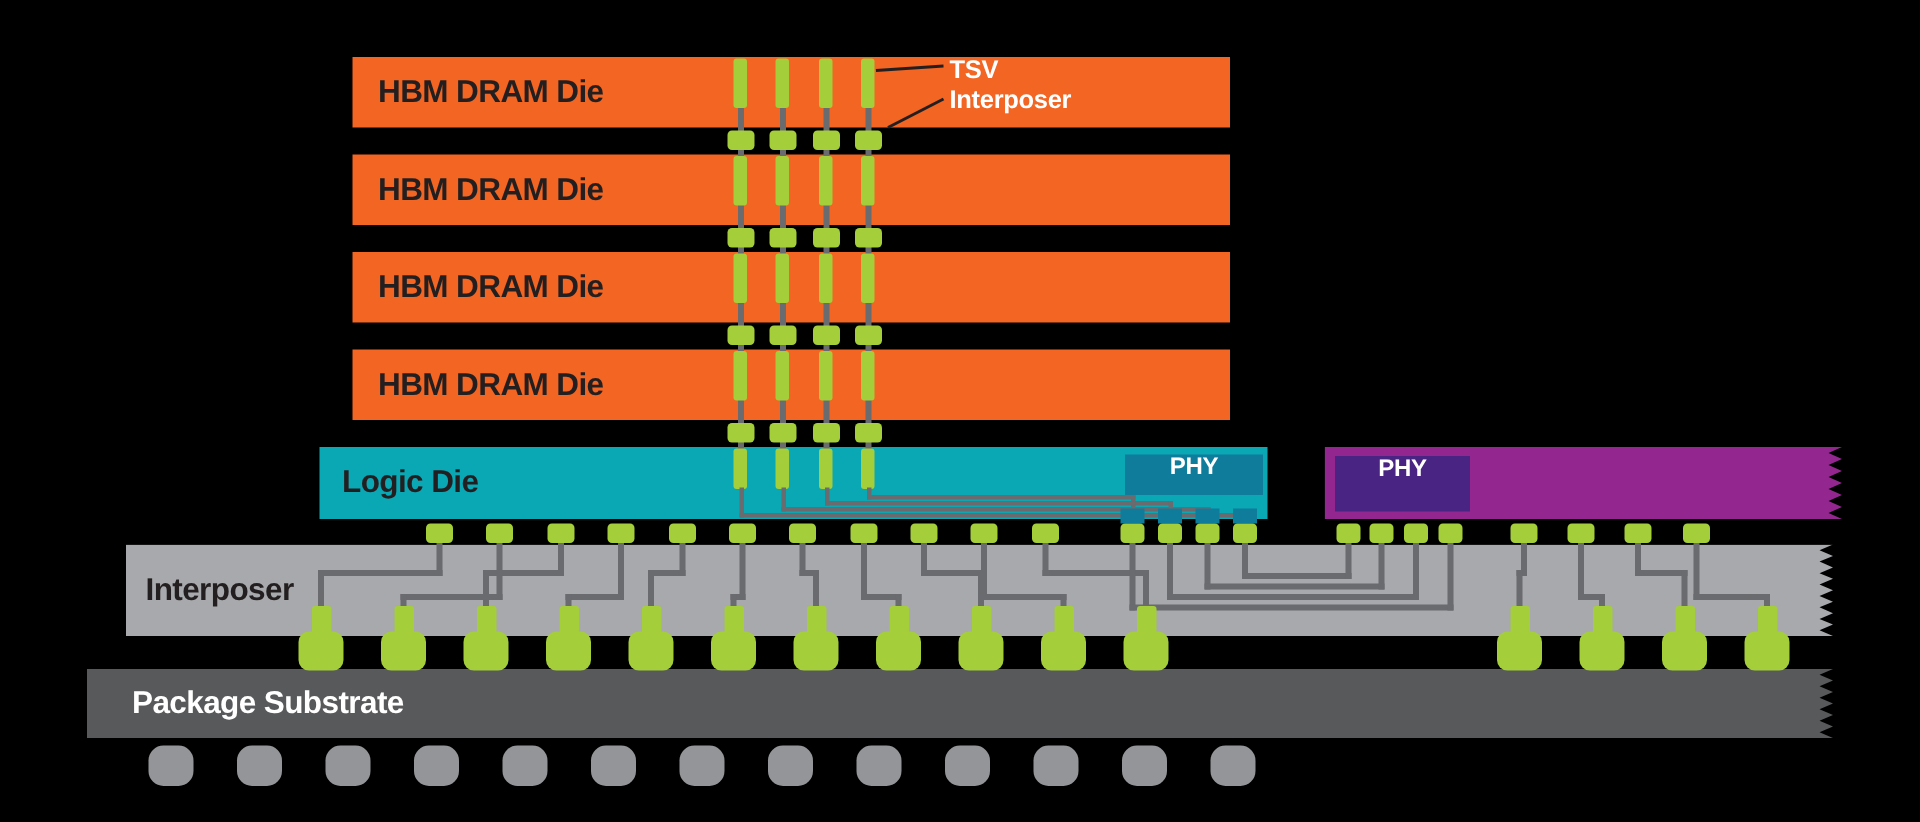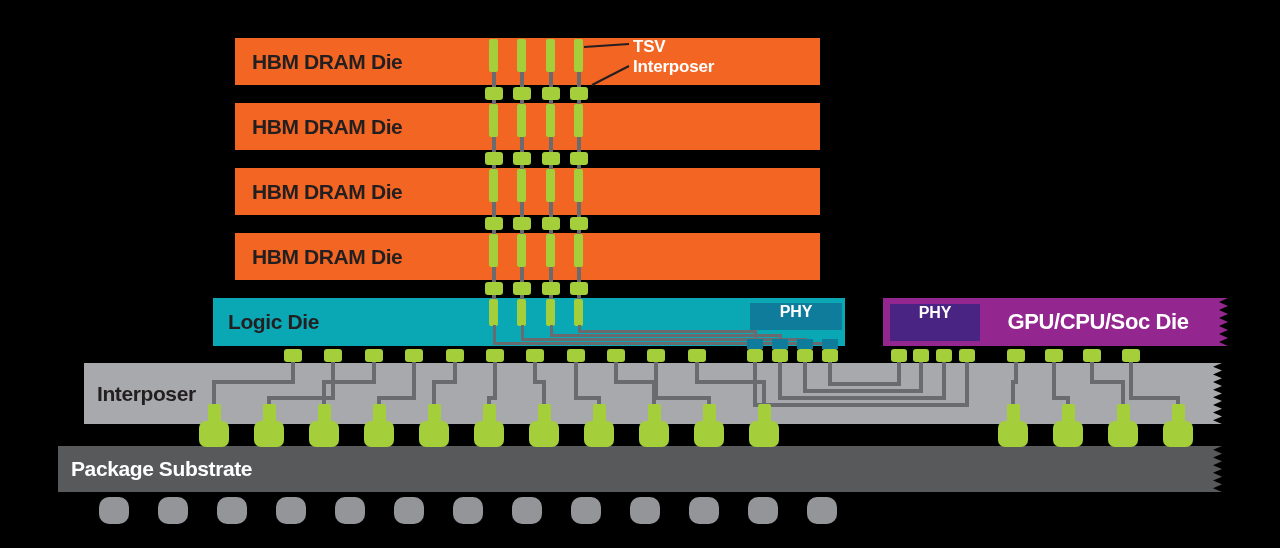--- a/index.html
+++ b/index.html
@@ -37,29 +37,28 @@
     <span class="lbl dk" style="padding-left:15px">Logic Die</span>
   </div>
   <div class="phybox" style="left:750px;top:303px;width:92px;height:27px;background:var(--teal-dark)">
     <span>PHY</span>
   </div>
 
   <div class="die" id="gpu" style="left: 883px; top: 298px; width: 345px; height: 48px; background: var(--purple); clip-path: polygon(0px 0px, 100% 0px, calc(100% - 9px) 4px, 100% 8px, calc(100% - 9px) 12px, 100% 16px, calc(100% - 9px) 20px, 100% 24px, calc(100% - 9px) 28px, 100% 32px, calc(100% - 9px) 36px, 100% 40px, calc(100% - 9px) 44px, 100% 48px, 0px 100%);">
     <div class="phybox" style="left:7px;top:6px;width:90px;height:37px;background:var(--purple-dark)">
       <span>PHY</span>
     </div>
-    <span class="lbl wt" style="left:100px;width:230px;padding-left:0;justify-content:center;font-size:22px">GPU/CPU/Soc Die</span>
   </div>
 
   <div class="die" id="interposer" style="left: 84px; top: 363px; width: 1138px; height: 61px; background: var(--interposer-gray); clip-path: polygon(0px 0px, 100% 0px, calc(100% - 9px) 3.8px, 100% 7.6px, calc(100% - 9px) 11.4px, 100% 15.3px, calc(100% - 9px) 19.1px, 100% 22.9px, calc(100% - 9px) 26.7px, 100% 30.5px, calc(100% - 9px) 34.3px, 100% 38.1px, calc(100% - 9px) 41.9px, 100% 45.8px, calc(100% - 9px) 49.6px, 100% 53.4px, calc(100% - 9px) 57.2px, 100% 61px, 0px 100%);">
     <span class="lbl dk" style="padding-left:13px">Interposer</span>
   </div>
 
   <div class="die" id="substrate" style="left: 58px; top: 446px; width: 1164px; height: 46px; background: var(--substrate-gray); clip-path: polygon(0px 0px, 100% 0px, calc(100% - 9px) 3.8px, 100% 7.7px, calc(100% - 9px) 11.5px, 100% 15.3px, calc(100% - 9px) 19.2px, 100% 23px, calc(100% - 9px) 26.8px, 100% 30.7px, calc(100% - 9px) 34.5px, 100% 38.3px, calc(100% - 9px) 42.2px, 100% 46px, 0px 100%);">
-    <span class="lbl wt" style="padding-left:13px">Package Substrate</span>
+    <span class="lbl wt" style="padding-left:30px">Package Substrate</span>
   </div>
 
   <div class="callout" style="left:633px;top:38px">TSV</div>
   <div class="callout" style="left:633px;top:58px">Interposer</div>
   <svg class="lines" width="1280" height="548">
     <line x1="584" y1="47" x2="629" y2="44" style="stroke:var(--ink);stroke-width:2"></line>
     <line x1="592" y1="85" x2="629" y2="66" style="stroke:var(--ink);stroke-width:2"></line>
   </svg>
 
 <div style="position: absolute; left: 492px; top: 71px; width: 4px; height: 35px; background: rgb(106, 107, 110);"></div>

